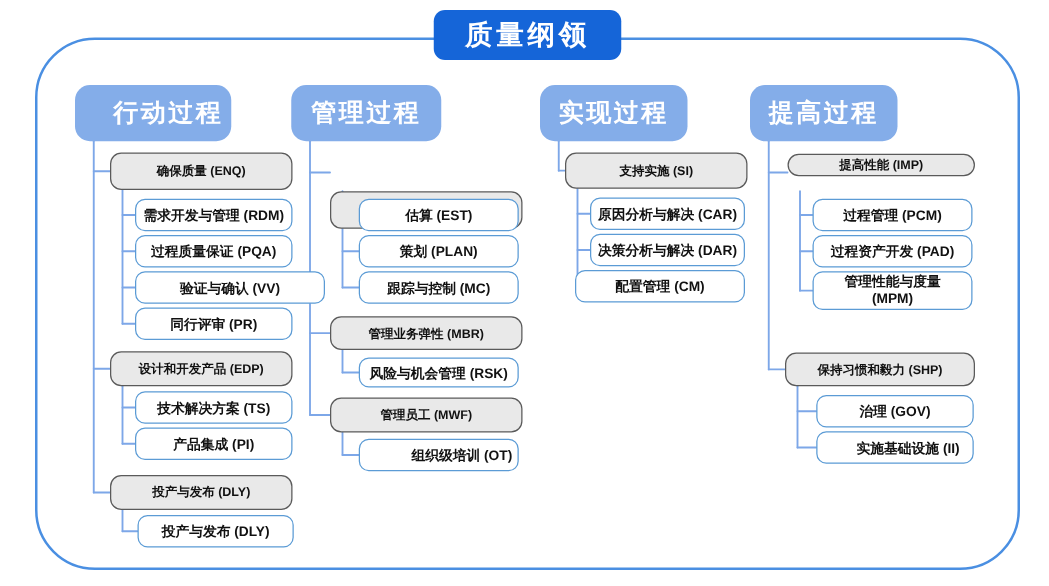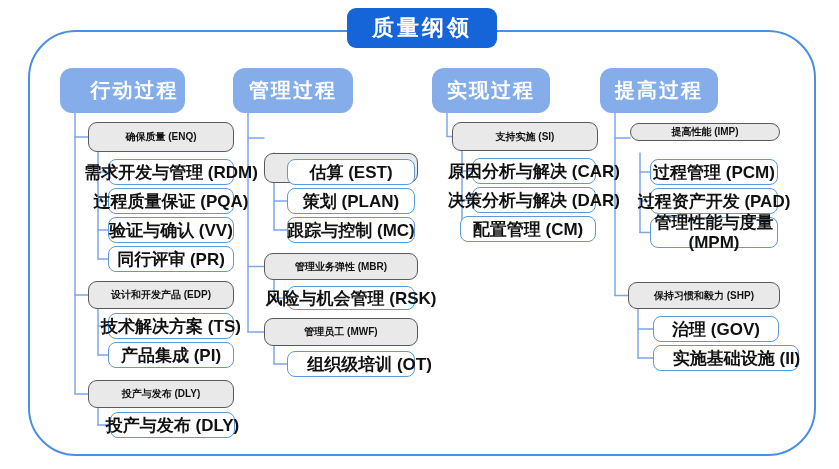--- a/index.html
+++ b/index.html
@@ -31,21 +31,21 @@
   .group{
     position:absolute;background:var(--group-bg,#e9e9e9);
     border:1.6px solid var(--group-border,#5a5a5a);border-radius:9px;
     color:#111;font-weight:bold;font-size:10px;white-space:nowrap;
     display:flex;align-items:center;justify-content:center;z-index:2;
     box-sizing:border-box;
   }
   .leaf{
     position:absolute;background:#ffffff;
     border:1.4px solid var(--leaf-border,#5b9bd5);border-radius:8px;
-    color:#111;font-weight:bold;font-size:17px;white-space:nowrap;
+    color:#111;font-weight:bold;font-size:11px;white-space:nowrap;
     display:flex;align-items:center;justify-content:center;z-index:2;
     box-sizing:border-box;
   }
   .leaf.multiline{white-space:pre-line;text-align:center;line-height:1.15;}
 </style>
 </head>
 <body>
 
 <div id="diagram">
   <div class="frame"></div>
@@ -92,21 +92,21 @@
       <line x1="638" y1="309" x2="638" y2="358" stroke="#7da7e8" stroke-width="1.5" stroke-linecap="round"></line>
       <line x1="638" y1="329" x2="653" y2="329" stroke="#7da7e8" stroke-width="1.5" stroke-linecap="round"></line>
       <line x1="638" y1="358" x2="653" y2="358" stroke="#7da7e8" stroke-width="1.5" stroke-linecap="round"></line>
     </svg>
   <div class="title">质量纲领</div>
   <div id="nodes">
       <div class="header" style="left: 60px; top: 68px; width: 125px; height: 45px; padding-left: 24px;">行动过程</div>
       <div class="group" style="left: 88px; top: 122px; width: 146px; height: 30px;">确保质量 (ENQ)</div>
       <div class="leaf" style="left: 108px; top: 159px; width: 126px; height: 26px;">需求开发与管理 (RDM)</div>
       <div class="leaf" style="left: 108px; top: 188px; width: 126px; height: 26px;">过程质量保证 (PQA)</div>
-      <div class="leaf" style="left: 108px; top: 217px; width: 126px; height: 26px;">验证与确认 (VV)</div>
+      <div class="leaf" style="left: 108px; top: 217px; width: 152px; height: 26px;">验证与确认 (VV)</div>
       <div class="leaf" style="left: 108px; top: 246px; width: 126px; height: 26px;">同行评审 (PR)</div>
       <div class="group" style="left: 88px; top: 281px; width: 146px; height: 28px;">设计和开发产品 (EDP)</div>
       <div class="leaf" style="left: 108px; top: 313px; width: 126px; height: 26px;">技术解决方案 (TS)</div>
       <div class="leaf" style="left: 108px; top: 342px; width: 126px; height: 26px;">产品集成 (PI)</div>
       <div class="group" style="left: 88px; top: 380px; width: 146px; height: 28px;">投产与发布 (DLY)</div>
       <div class="leaf" style="left: 110px; top: 412px; width: 125px; height: 26px;">投产与发布 (DLY)</div>
       <div class="header" style="left: 233px; top: 68px; width: 120px; height: 45px;">管理过程</div>
       <div class="group" style="left: 264px; top: 123px; width: 154px; height: 30px; margin-top: 30px;">规划和管理工作 (PMW)</div>
       <div class="leaf" style="left: 287px; top: 159px; width: 128px; height: 26px;">估算 (EST)</div>
       <div class="leaf" style="left: 287px; top: 188px; width: 128px; height: 26px;">策划 (PLAN)</div>
@@ -121,15 +121,15 @@
       <div class="leaf" style="left: 472px; top: 187px; width: 124px; height: 26px;">决策分析与解决 (DAR)</div>
       <div class="leaf" style="left: 460px; top: 216px; width: 136px; height: 26px; text-align: right;">配置管理 (CM)</div>
       <div class="header" style="left: 600px; top: 68px; width: 118px; height: 45px;">提高过程</div>
       <div class="group" style="left: 630px; top: 123px; width: 150px; height: 18px;">提高性能 (IMP)</div>
       <div class="leaf" style="left: 650px; top: 159px; width: 128px; height: 26px;">过程管理 (PCM)</div>
       <div class="leaf" style="left: 650px; top: 188px; width: 128px; height: 26px;">过程资产开发 (PAD)</div>
       <div class="leaf multiline" style="left: 650px; top: 217px; width: 128px; height: 31px;">管理性能与度量
 (MPM)</div>
       <div class="group" style="left: 628px; top: 282px; width: 152px; height: 27px;">保持习惯和毅力 (SHP)</div>
       <div class="leaf" style="left: 653px; top: 316px; width: 126px; height: 26px;">治理 (GOV)</div>
-      <div class="leaf" style="left: 653px; top: 345px; width: 146px; height: 26px; padding-left: 21px;">实施基础设施 (II)</div>
+      <div class="leaf" style="left: 653px; top: 345px; width: 126px; height: 26px; padding-left: 21px;">实施基础设施 (II)</div>
     </div>
 </div>
 
 </body></html>

